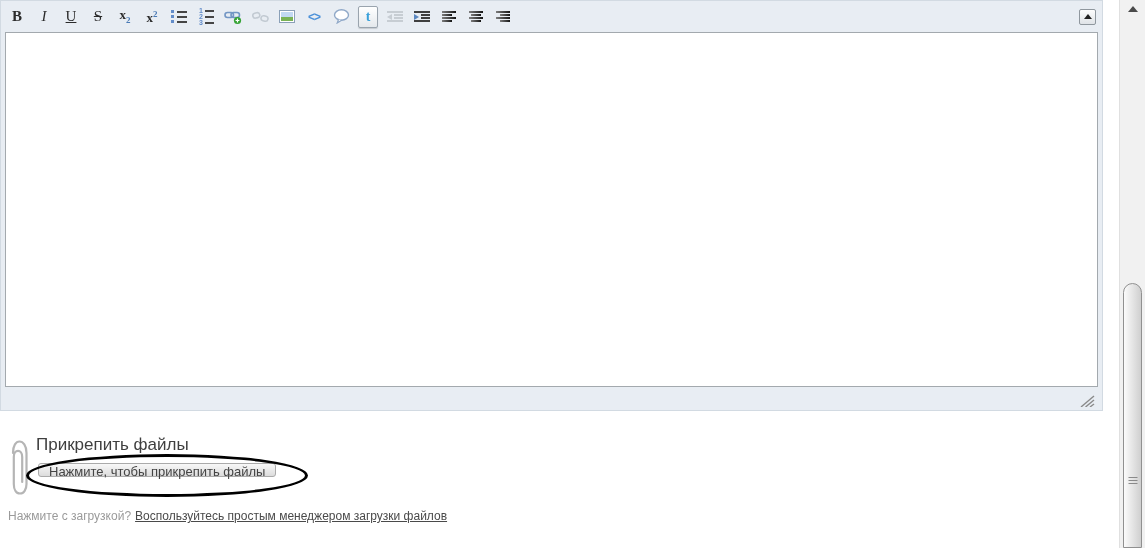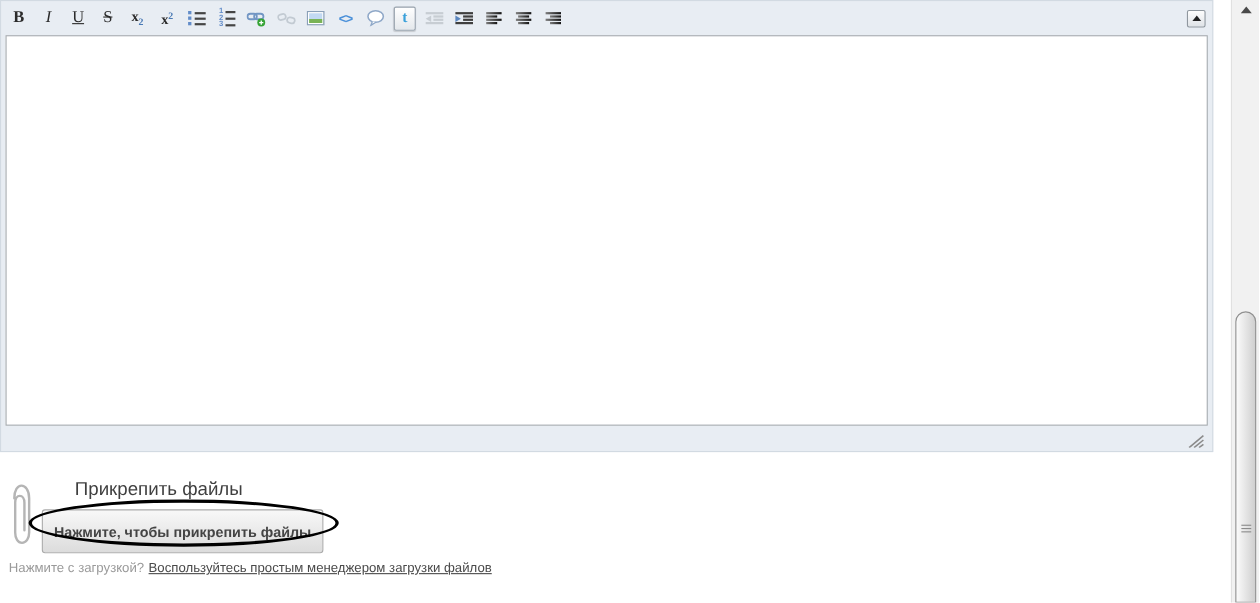--- a/index.html
+++ b/index.html
@@ -75,24 +75,24 @@
            border-bottom:6px solid #4a4a4a;}
   .sb-thumb{position:absolute;left:3px;top:283px;width:19px;height:265px;
             background:linear-gradient(to right,#fbfbfb,#cfcfcf);border:1px solid #909090;
             border-radius:10px 10px 0 0;box-sizing:border-box;cursor:pointer;}
   .sb-grip{position:absolute;left:50%;top:193px;transform:translateX(-50%);display:flex;
            flex-direction:column;gap:2px;}
   .sb-grip b{width:9px;height:1px;background:#8a8a8a;display:block;}
 
   
   .paperclip{position:absolute;left:6px;top:436px;}
-  .attach-heading{position:absolute;left:36px;top:435px;font-size:17px;color:#3f3f3f;margin-left:32px;}
-  .attach-btn{position:absolute;left:38px;top:463px;height:40px;padding:0 10px;
+  .attach-heading{position:absolute;left:36px;top:435px;font-size:17px;color:#3f3f3f;}
+  .attach-btn{position:absolute;left:38px;top:463px;height:14px;padding:0 10px;
               background:linear-gradient(#f8f8f8,#dcdcdc);border:1px solid #aaa;border-radius:3px;
-              font-family:"Liberation Sans",sans-serif;font-size:13px;font-weight:bold;color:#444;
+              font-family:"Liberation Sans",sans-serif;font-size:13px;font-weight:normal;color:#444;
               cursor:pointer;}
   .annotation-ellipse{position:absolute;left:26px;top:454px;width:282px;height:43px;
                       border:3px solid #000;border-radius:50%;box-sizing:border-box;pointer-events:none;}
   .storage-info{position:absolute;left:327px;top:485px;font-size:12px;color:#8c8c8c;}
   .problem-row{position:absolute;left:8px;top:509px;font-size:12px;color:#9a9a9a;}
   .manager-link{color:#4a4a4a;text-decoration:underline;margin-left:4px;cursor:pointer;}
 </style>
 </head>
 <body>
 

